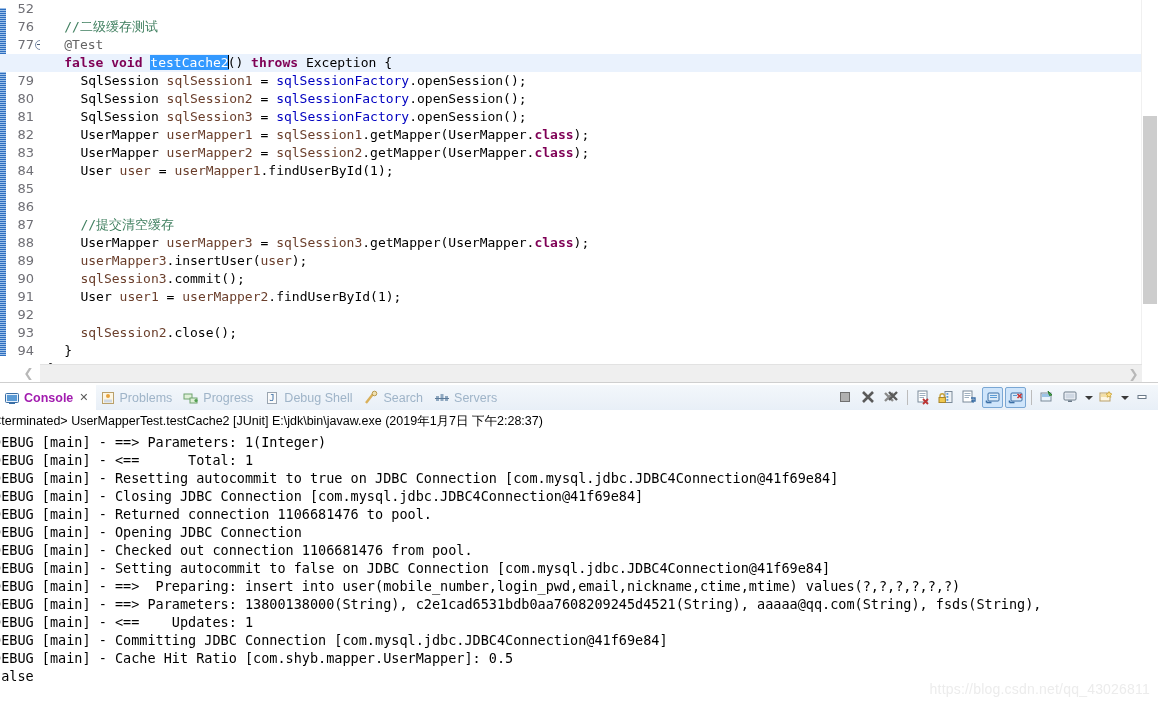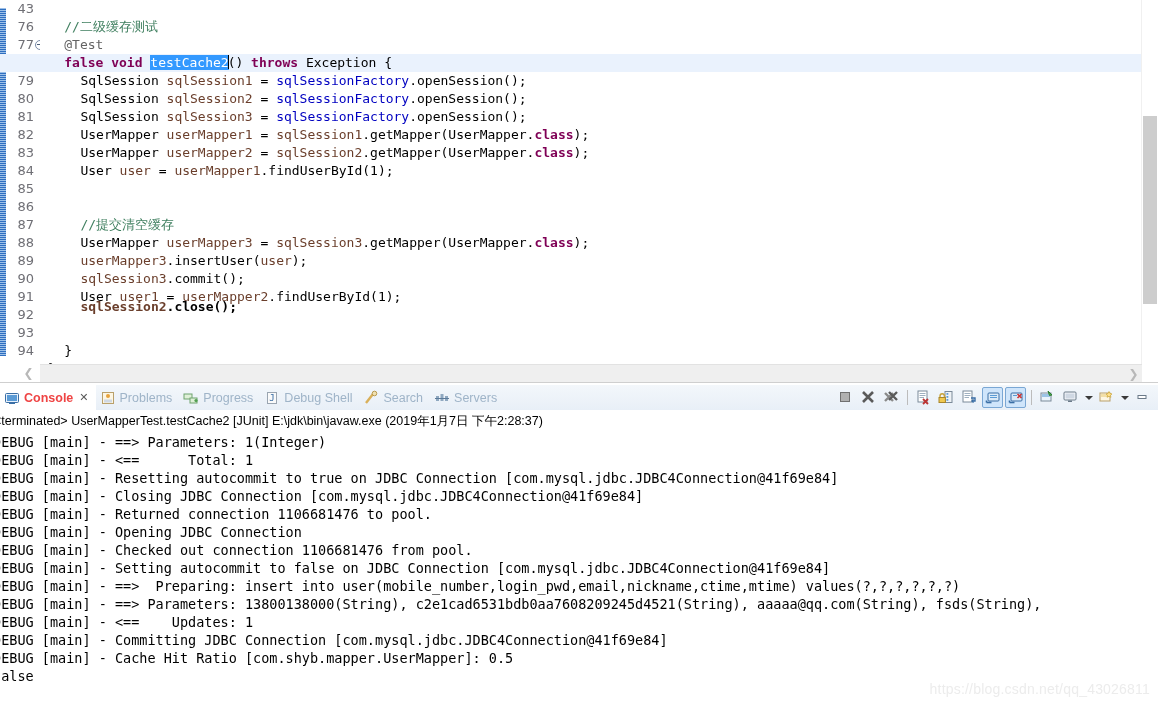--- a/index.html
+++ b/index.html
@@ -85,21 +85,21 @@
     background: linear-gradient(180deg,#f3f7fb 0%,#e8eff7 100%);
     border-bottom: 1px solid #b6cbe0;
   }
   .tabs { position: absolute; left: 0; top: 0; height: 25px; display: flex; align-items: center; }
   .tab {
     display: flex; align-items: center; height: 25px; padding: 0 7px 0 4px;
     font-family: "Liberation Sans", sans-serif; font-size: 12.5px; color: #9fb4c8;
   }
   .tab .tlabel { margin-left: 4px; }
   .tab.active { color: #000000; font-weight: bold; background: #ffffff; }
-  .tab.active .tlabel { color: #ef4444; }
+  .tab.active .tlabel { color: #a21caf; }
   .tab .close {
     margin-left: 6px; font-size: 11px; color: #5a5a5a; font-family: "DejaVu Sans", sans-serif;
   }
   .tab-icon { width: 16px; height: 16px; display: inline-block; position: relative; }
 
   .toolbar {
     position: absolute; right: 4px; top: 0; height: 25px; display: flex; align-items: center;
   }
   .tb-btn { width: 21px; height: 21px; position: relative; margin: 0 1px; }
   .tb-btn.on { background: #cfe5fb; border: 1px solid #7aa7d4; border-radius: 2px; box-sizing: border-box; }
@@ -136,21 +136,21 @@
   }
 </style>
 </head>
 <body>
 
 <div id="root">
 
   <div class="editor">
     <div class="change-bar"></div>
     <div class="gutter">
-        <div class="ln" style="top: 0px;">43</div>
+        <div class="ln" style="top: 0px;">52</div>
         <div class="ln" style="top: 18px;">76</div>
         <div class="ln" style="top: 36px;">77</div>
         <div class="fold" style="top: 40px;"></div>
         <div class="ln" style="top: 54px;">78</div>
         <div class="ln" style="top: 72px;">79</div>
         <div class="ln" style="top: 90px;">80</div>
         <div class="ln" style="top: 108px;">81</div>
         <div class="ln" style="top: 126px;">82</div>
         <div class="ln" style="top: 144px;">83</div>
         <div class="ln" style="top: 162px;">84</div>
@@ -176,21 +176,21 @@
         <div class="code" style="top: 90px; left: 40.48px;"><span class="">SqlSession </span><span class="lvar">sqlSession2</span><span class=""> = </span><span class="fld">sqlSessionFactory</span><span class="">.openSession();</span></div>
         <div class="code" style="top: 108px; left: 40.48px;"><span class="">SqlSession </span><span class="lvar">sqlSession3</span><span class=""> = </span><span class="fld">sqlSessionFactory</span><span class="">.openSession();</span></div>
         <div class="code" style="top: 126px; left: 40.48px;"><span class="">UserMapper </span><span class="lvar">userMapper1</span><span class=""> = </span><span class="lvar">sqlSession1</span><span class="">.getMapper(UserMapper.</span><span class="kw">class</span><span class="">);</span></div>
         <div class="code" style="top: 144px; left: 40.48px;"><span class="">UserMapper </span><span class="lvar">userMapper2</span><span class=""> = </span><span class="lvar">sqlSession2</span><span class="">.getMapper(UserMapper.</span><span class="kw">class</span><span class="">);</span></div>
         <div class="code" style="top: 162px; left: 40.48px;"><span class="">User </span><span class="lvar">user</span><span class=""> = </span><span class="lvar">userMapper1</span><span class="">.findUserById(1);</span></div>
         <div class="code" style="top: 216px; left: 40.48px;"><span class="cmt">//提交清空缓存</span></div>
         <div class="code" style="top: 234px; left: 40.48px;"><span class="">UserMapper </span><span class="lvar">userMapper3</span><span class=""> = </span><span class="lvar">sqlSession3</span><span class="">.getMapper(UserMapper.</span><span class="kw">class</span><span class="">);</span></div>
         <div class="code" style="top: 252px; left: 40.48px;"><span class="lvar">userMapper3</span><span class="">.insertUser(</span><span class="lvar">user</span><span class="">);</span></div>
         <div class="code" style="top: 270px; left: 40.48px;"><span class="lvar">sqlSession3</span><span class="">.commit();</span></div>
         <div class="code" style="top: 288px; left: 40.48px;"><span class="">User </span><span class="lvar">user1</span><span class=""> = </span><span class="lvar">userMapper2</span><span class="">.findUserById(1);</span></div>
-        <div class="code" style="top: 298px; left: 40.48px; font-weight: bold;"><span class="lvar">sqlSession2</span><span class="">.close();</span></div>
+        <div class="code" style="top: 324px; left: 40.48px;"><span class="lvar">sqlSession2</span><span class="">.close();</span></div>
         <div class="code" style="top: 342px; left: 24.24px;"><span class="">}</span></div>
         <div class="code" style="top: 360px; left: 8px;"><span class="">}</span></div>
       </div>
 
     <div class="v-scroll">
       <div class="v-thumb"></div>
     </div>
   </div>
 
   <div class="corner-left">

